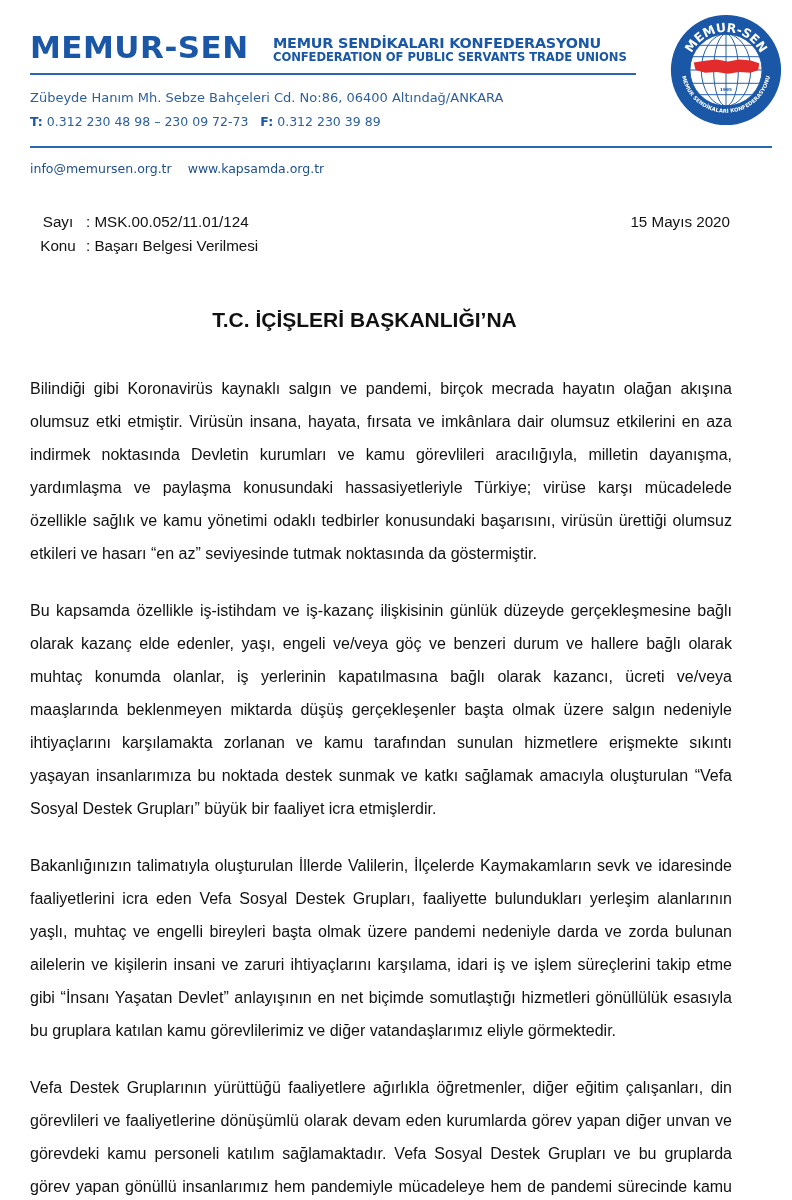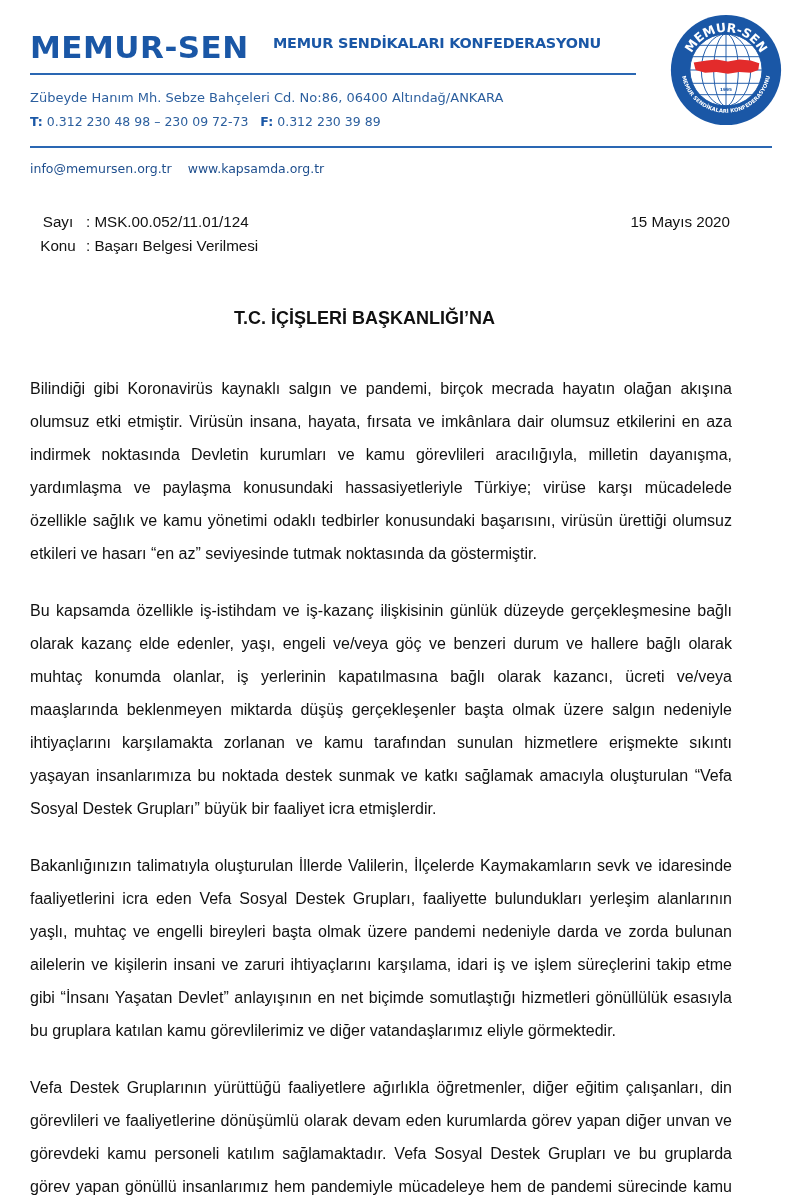--- a/index.html
+++ b/index.html
@@ -27,33 +27,34 @@
   .logo { position: absolute; left: 669px; top: 13px; width: 114px; height: 114px; }
 
   
   .ref { position: absolute; left: 30px; font-size: 15.2px; line-height: 1; }
   .ref .lbl { display: inline-block; width: 56px; text-align: center; }
   .ref1 { top: 214px; }
   .ref2 { top: 238px; }
   .date { position: absolute; right: 62px; top: 214px; font-size: 15.2px; font-weight: normal; line-height: 1; }
 
   .recipient { position: absolute; left: 0; width: 729px; top: 309px; text-align: center;
-               font-size: 18px; font-weight: bold; line-height: 1; }
+               font-size: 21px; font-weight: bold; line-height: 1; }
 
   
   .body { position: absolute; left: 30px; top: 372px; width: 702px; font-size: 16px; line-height: 33px; }
   .body p { margin: 0 0 24px 0; text-align: justify; text-align-last: left; }
 </style>
 </head>
 <body>
 
 <div>
   <div class="brand">MEMUR-SEN</div>
   <div class="org">
     <div class="tr">MEMUR SENDİKALARI KONFEDERASYONU</div>
+    <div class="en">CONFEDERATION OF PUBLIC SERVANTS TRADE UNIONS</div>
   </div>
   <div class="rule1"></div>
   <div class="addr">Zübeyde Hanım Mh. Sebze Bahçeleri Cd. No:86, 06400 Altındağ/ANKARA</div>
   <div class="phone"><b>T:</b> <span>0.312 230 48 98 – 230 09 72-73</span>   <b>F:</b> <span>0.312 230 39 89</span></div>
   <div class="rule2"></div>
   <div class="contact">
     <span>info@memursen.org.tr</span><span>www.kapsamda.org.tr</span>
   </div>
 
   <svg class="logo" viewBox="0 0 120 120">

